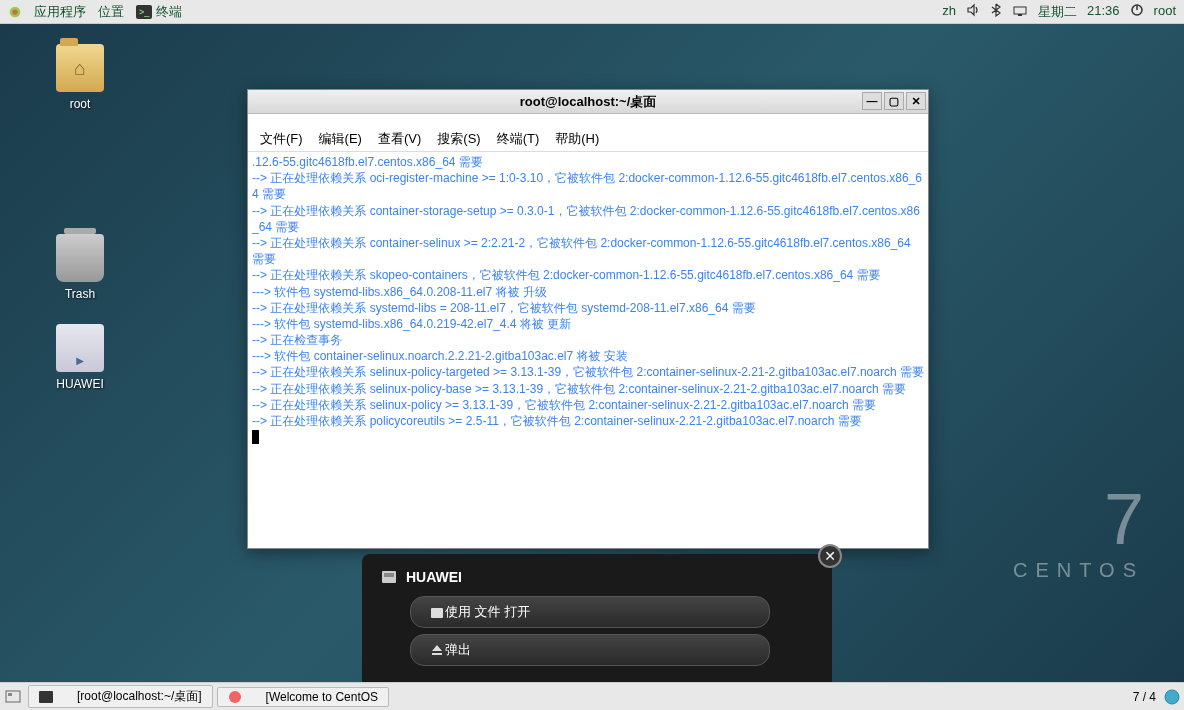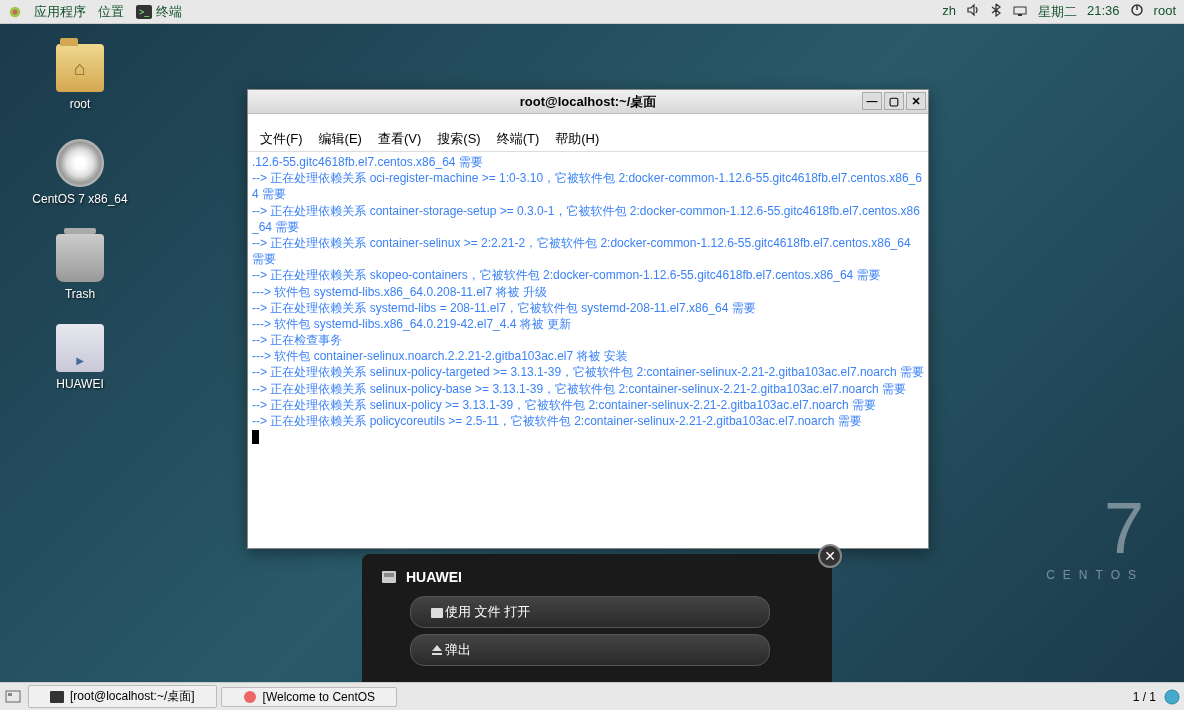--- a/index.html
+++ b/index.html
@@ -11,38 +11,38 @@
 .topbar-item { cursor: default; }
 .centos-flower { width: 14px; height: 14px; }
 
 .desktop { position: absolute; top: 24px; left: 0; right: 0; bottom: 28px; }
 .desktop-icon { position: absolute; width: 120px; text-align: center; color: #fff; font-size: 12px; cursor: pointer; }
 .desktop-icon .icon-img { width: 48px; height: 48px; margin: 0 auto 4px; }
 .desktop-icon .label { text-shadow: 1px 1px 2px rgba(0,0,0,0.8); line-height: 1.4; }
 
 .centos-logo { position: absolute; right: 40px; bottom: 100px; color: rgba(255,255,255,0.4); text-align: right; }
 .centos-logo .seven { font-size: 72px; font-weight: 200; line-height: 1; }
-.centos-logo .name { font-size: 12px; letter-spacing: 8px; margin-top: 4px; }
+.centos-logo .name { font-size: 20px; letter-spacing: 8px; margin-top: 4px; }
 
 .terminal-window { position: absolute; left: 247px; top: 65px; width: 682px; background: #fff; border: 1px solid #888; box-shadow: 0 4px 16px rgba(0,0,0,0.4); }
 .terminal-titlebar { height: 24px; background: linear-gradient(#f0f0f0, #d8d8d8); display: flex; align-items: center; justify-content: center; position: relative; border-bottom: 1px solid #bbb; font-size: 13px; font-weight: bold; }
 .window-controls { position: absolute; right: 2px; top: 2px; display: flex; gap: 2px; }
 .window-btn { width: 20px; height: 18px; background: #ddd; border: 1px solid #aaa; font-size: 11px; display: flex; align-items: center; justify-content: center; cursor: pointer; }
 .terminal-menubar { height: 26px; display: flex; align-items: center; padding: 0 6px; gap: 4px; font-size: 13px; border-bottom: 1px solid #ddd; margin-top: 12px; }
 .menu-item { padding: 2px 6px; cursor: pointer; }
 .terminal-content { background: #fff; color: #3b82f6; font-family: monospace; font-size: 12px; padding: 2px 4px; line-height: 1.35; white-space: pre-wrap; word-break: break-all; height: 396px; overflow: hidden; }
 .terminal-cursor { display: inline-block; width: 7px; height: 14px; background: #000; vertical-align: text-bottom; }
 
 .notification { position: absolute; left: 362px; bottom: 0px; width: 470px; background: #1a1a1a; border-radius: 8px 8px 0 0; padding: 14px 18px 10px; color: #fff; }
 .notification-close { position: absolute; right: -10px; top: -10px; width: 24px; height: 24px; background: #333; border: 2px solid #888; border-radius: 50%; display: flex; align-items: center; justify-content: center; cursor: pointer; font-size: 14px; }
 .notification-title { font-size: 14px; font-weight: bold; margin-bottom: 10px; display: flex; align-items: center; gap: 8px; }
 .notification-btn { display: flex; align-items: center; gap: 0; background: linear-gradient(#444, #2a2a2a); border: 1px solid #555; border-radius: 14px; padding: 6px 18px; margin: 6px 0 6px 30px; width: 360px; cursor: pointer; font-size: 13px; color: #fff; }
 
 .bottombar { position: absolute; bottom: 0; left: 0; right: 0; height: 28px; background: #e8e8e8; border-top: 1px solid #ccc; display: flex; align-items: center; padding: 0 4px; font-size: 12px; }
-.taskbar-item { display: flex; align-items: center; gap: 6px; padding: 2px 21px; border: 1px solid #bbb; background: #f0f0f0; margin-right: 4px; border-radius: 2px; cursor: pointer; max-width: 240px; overflow: hidden; white-space: nowrap; }
+.taskbar-item { display: flex; align-items: center; gap: 24px; padding: 2px 10px; border: 1px solid #bbb; background: #f0f0f0; margin-right: 4px; border-radius: 2px; cursor: pointer; max-width: 240px; overflow: hidden; white-space: nowrap; }
 .taskbar-right { margin-left: auto; display: flex; align-items: center; gap: 8px; }
 
 .folder-icon { background: linear-gradient(#f0d890, #d4a850); border-radius: 4px; position: relative; }
 .folder-icon::before { content: ''; position: absolute; top: -6px; left: 4px; width: 18px; height: 8px; background: #d4a850; border-radius: 2px 2px 0 0; }
 .home-glyph { position: absolute; top: 50%; left: 50%; transform: translate(-50%, -50%); font-size: 20px; color: #8a6a30; }
 .disc-icon { background: radial-gradient(circle, #fff 15%, #ddd 40%, #999 60%, #ddd 80%); border-radius: 50%; position: relative; }
 .trash-icon { background: linear-gradient(#ccc, #999); border-radius: 4px 4px 8px 8px; position: relative; }
 .trash-icon::before { content: ''; position: absolute; top: -6px; left: 8px; right: 8px; height: 6px; background: #aaa; border-radius: 2px; }
 .media-icon { background: linear-gradient(#e8e8f0, #c8c8d8); border-radius: 4px; position: relative; }
 .media-icon::after { content: '▶'; position: absolute; bottom: 6px; left: 50%; transform: translateX(-50%); font-size: 10px; color: #4a6a9a; }
@@ -90,24 +90,20 @@
     <span>root</span>
   </div>
 </div>
 
 <div class="desktop">
   <div class="desktop-icon" style="left:20px; top:20px;">
     <div class="icon-img folder-icon">
         <span class="home-glyph">⌂</span>
       </div>
     <div class="label">root</div>
-  </div>
-  <div class="desktop-icon" style="left:20px; top:115px;">
-    <div class="icon-img disc-icon"></div>
-    <div class="label">CentOS 7 x86_64</div>
   </div>
   <div class="desktop-icon" style="left:20px; top:210px;">
     <div class="icon-img trash-icon"></div>
     <div class="label">Trash</div>
   </div>
   <div class="desktop-icon" style="left:20px; top:300px;">
     <div class="icon-img media-icon"></div>
     <div class="label">HUAWEI</div>
   </div>
 
@@ -185,18 +181,18 @@
       </svg>
     <span>[root@localhost:~/桌面]</span>
   </div>
   <div class="taskbar-item">
     <svg width="14" height="14">
         <circle cx="7" cy="7" r="6" fill="#e66"></circle>
       </svg>
     <span>[Welcome to CentOS</span>
   </div>
   <div class="taskbar-right">
-    <span>1 / 1</span>
+    <span>7 / 4</span>
     <svg width="16" height="16">
         <circle cx="8" cy="8" r="7" fill="#4ac" stroke="#28a"></circle>
       </svg>
   </div>
 </div>
 
 </body></html>

